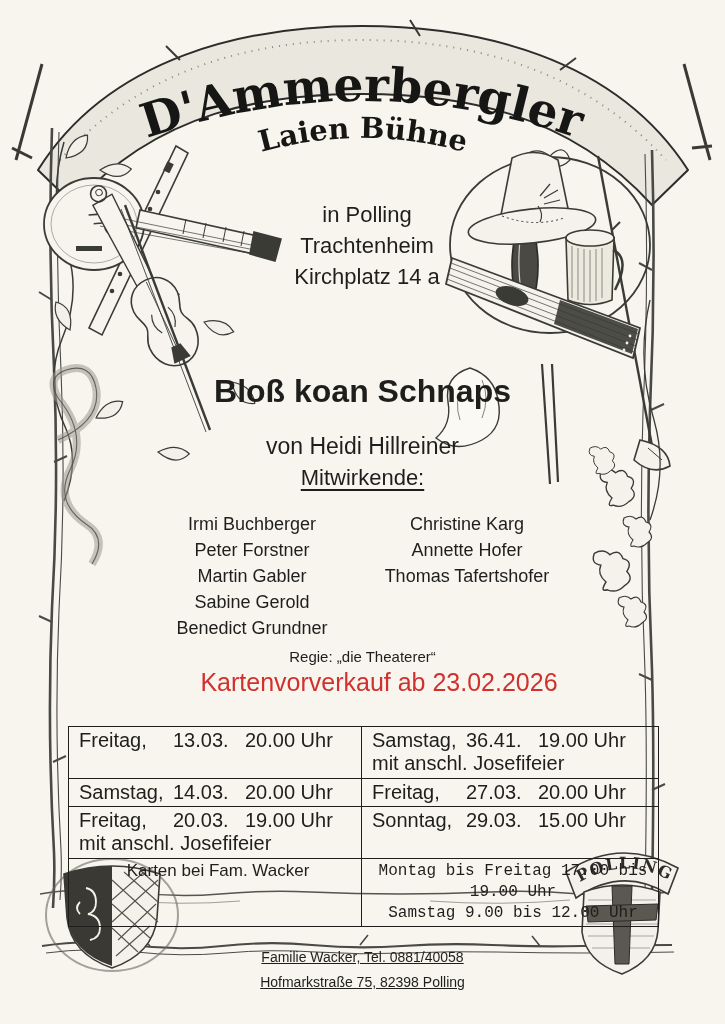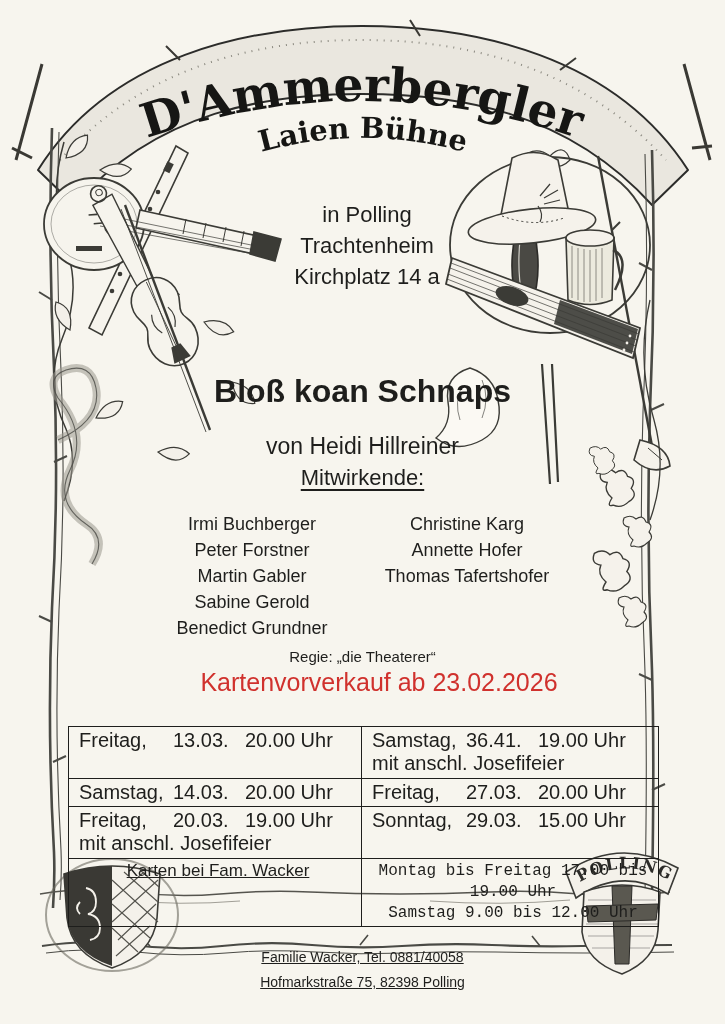--- a/index.html
+++ b/index.html
@@ -17,21 +17,21 @@
   .cast-left{left:140px;}
   .cast-right{left:355px;}
   .regie{top:648px;font-size:15px;}
   .presale{top:668px;font-size:25px;font-weight:500;}
   table.schedule{position:absolute;left:68px;top:726px;width:590px;border-collapse:collapse;
         font-size:20px;background:transparent;table-layout:fixed;padding-left:32px;}
   table.schedule td{border:1.4px solid #1e1e1c;vertical-align:top;padding:2px 4px 2px 10px;overflow:hidden;}
   tr.h52{height:52px;} tr.h29{height:14px;} tr.h50{height:50px;}
   .sch-day{display:inline-block;width:94px;}
   .sch-date{display:inline-block;width:72px;}
-  td.tickets-cell{text-align:center;vertical-align:middle;font-size:17px;padding:2px;text-decoration:underline;}
+  td.tickets-cell{text-align:center;vertical-align:middle;font-size:17px;padding:2px;}
   td.hours-cell{text-align:center;vertical-align:middle;font-size:16px;line-height:21px;padding:2px 6px 2px 2px;font-family:Liberation Mono, monospace;}
   .footer{top:945px;font-size:14px;line-height:25px;text-decoration:underline;}
 </style>
 </head>
 <body>
 
 <div class="page">
 
   <svg class="art" width="725" height="1024" viewBox="0 0 725 1024">
     <defs>

